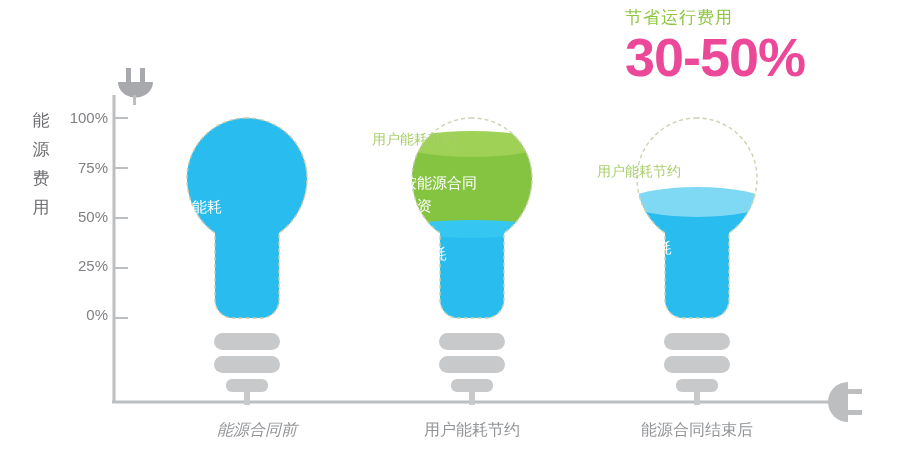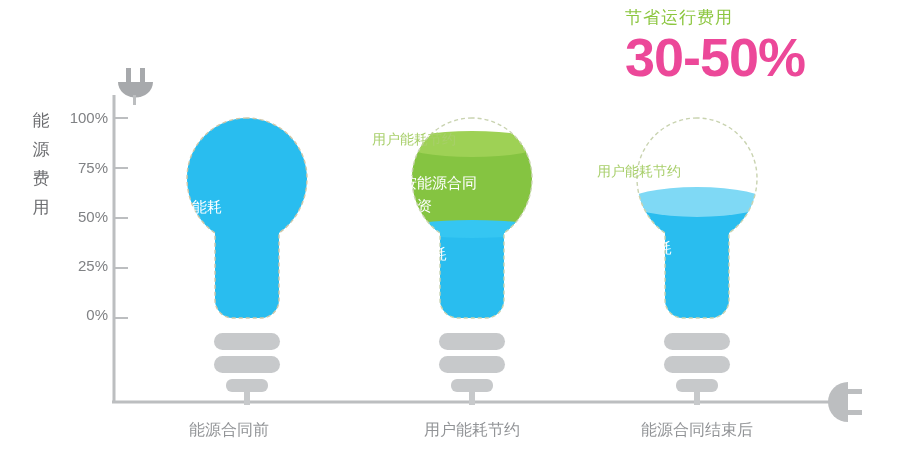--- a/index.html
+++ b/index.html
@@ -65,21 +65,21 @@
     <div>费</div>
     <div>用</div>
   </div>
 
   <div class="ytick" style="left:48px;top:109px;">100%</div>
   <div class="ytick" style="left:48px;top:159px;">75%</div>
   <div class="ytick" style="left:48px;top:208px;">50%</div>
   <div class="ytick" style="left:48px;top:257px;text-align:right;">25%</div>
   <div class="ytick" style="left:48px;top:306px;">0%</div>
 
-  <div class="xlabel" style="left:129px;">能源合同前</div>
+  <div class="xlabel" style="left:157px;font-style:italic;">能源合同前</div>
   <div class="xlabel" style="left:372px;">用户能耗节约</div>
   <div class="xlabel" style="left:597px;">能源合同结束后</div>
 
   <svg width="900" height="473" style="position:absolute;left:0;top:0;">
     <defs>
 
       <clipPath id="bulbClip1">
         <path d="M 247 118
                  C 214 118 187 145 187 178
                  C 187 202 199 222 215 233

